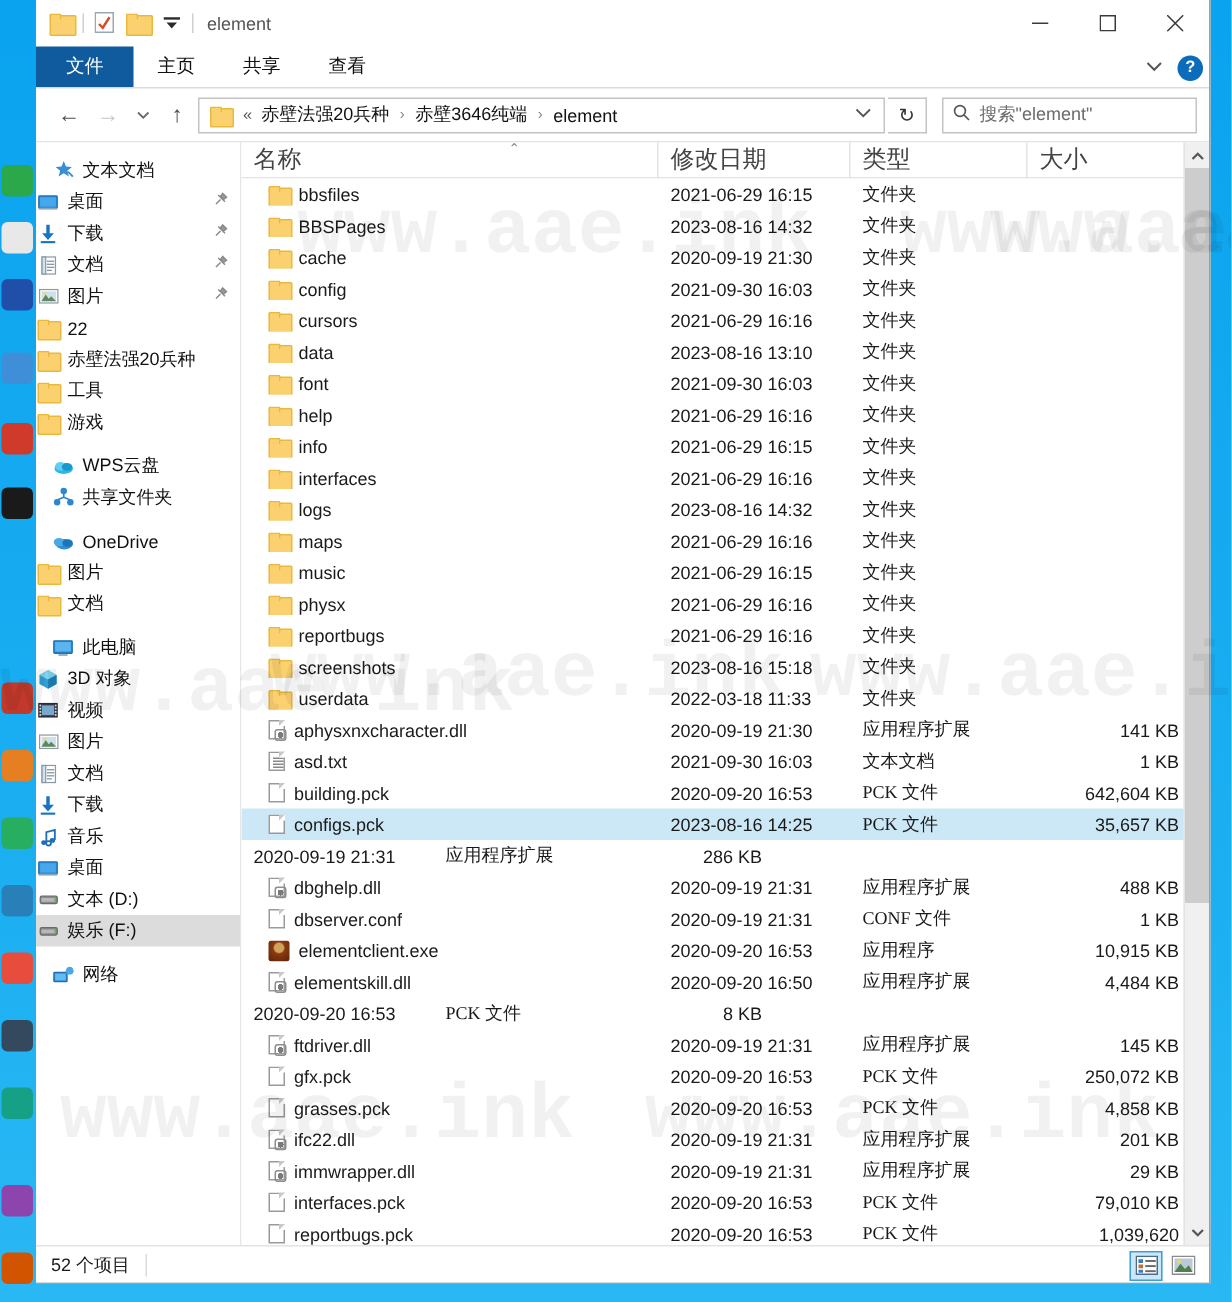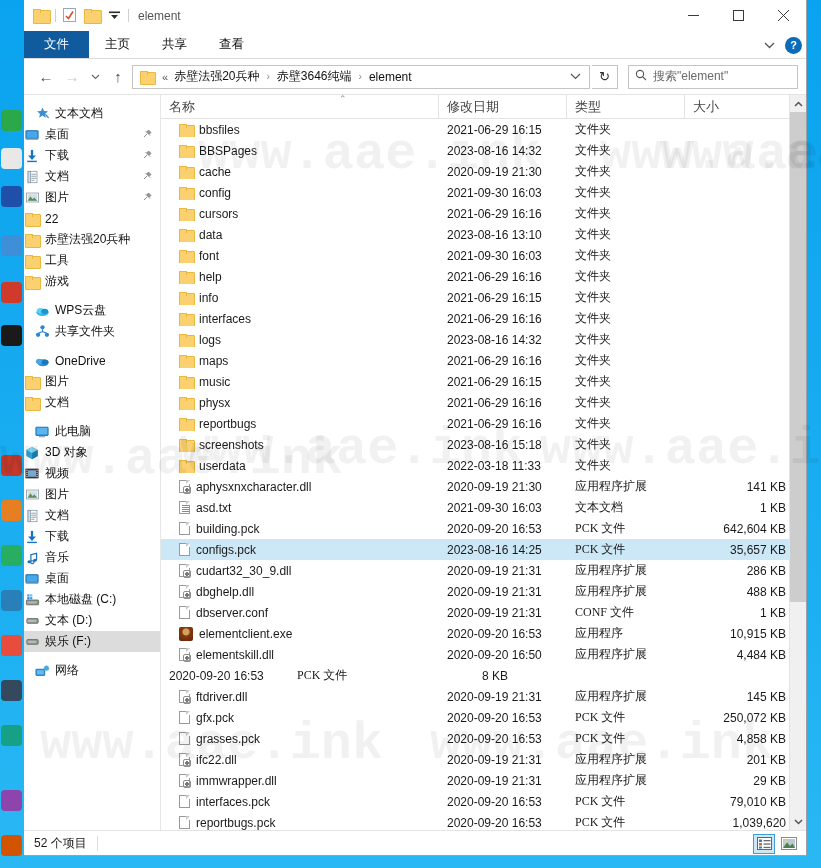--- a/index.html
+++ b/index.html
@@ -105,21 +105,21 @@
   .lvl0 { padding-left:10px; }
   .lvl1 { }
   .gap { height:8px; }
   
   #listpane { flex:1; display:flex; flex-direction:column; min-width:0; position:relative;
     border-left:1px solid #e6e6e6; }
   #colhdr {
     height:24px; flex:none; display:flex; align-items:center;
     border-bottom:1px solid #e3e3e3; background:#fff; position:relative;
   }
-  .col { font-size:13px; color:#444; padding-left:8px; position:relative; height:24px;
+  .col { font-size:16px; color:#444; padding-left:8px; position:relative; height:24px;
      display:flex; align-items:center; border-right:1px solid #e3e3e3; }
   #sortmark { position:absolute; left:178px; top:-1px; color:#8d8d8d; font-size:9px; }
   .c-name { width:278px; }
   .c-date { width:128px; }
   .c-type { width:118px; }
   .c-size { width:113px; }
   #rows { flex:1; overflow:hidden; position:relative; background:#fff; }
   .row {
     height:21px; display:flex; align-items:center; font-size:12px; color:#1a1a1a;
     white-space:nowrap;
@@ -524,34 +524,20 @@
             <svg width="14" height="14" viewBox="0 0 16 16">
               <rect x="1" y="3" width="14" height="9.5" rx="0.6" fill="#2f8fd8" stroke="#1c6fae"></rect>
               <rect x="2" y="4" width="12" height="7" fill="#46a8ec"></rect>
               <rect x="1" y="12" width="14" height="1.4" fill="#8aa6b8"></rect>
             </svg>
           </span>
           <span>桌面</span>
         </div>
         <div class="navitem lvl1">
           <span class="ic">
-            <svg width="15" height="14" viewBox="0 0 16 16">
-              <rect x="1" y="8" width="14" height="5.5" rx="1" fill="#8c8c8c" stroke="#6a6a6a"></rect>
-              <rect x="2" y="9.5" width="11" height="2.5" fill="#b5b5b5"></rect>
-              <circle cx="13" cy="10.8" r="0.9" fill="#4ad24a"></circle>
-              <rect x="2" y="1.5" width="2.6" height="2.6" fill="#3ba0e6"></rect>
-              <rect x="5.2" y="1.5" width="2.6" height="2.6" fill="#6fc0f0"></rect>
-              <rect x="2" y="4.7" width="2.6" height="2.6" fill="#1f7fc4"></rect>
-              <rect x="5.2" y="4.7" width="2.6" height="2.6" fill="#3ba0e6"></rect>
-            </svg>
-          </span>
-          <span>本地磁盘 (C:)</span>
-        </div>
-        <div class="navitem lvl1">
-          <span class="ic">
             <svg width="15" height="13" viewBox="0 0 16 16">
               <rect x="1" y="5.5" width="14" height="6" rx="1.2" fill="#8c8c8c" stroke="#6a6a6a"></rect>
               <rect x="2" y="7" width="11" height="3" fill="#b8b8b8"></rect>
               <circle cx="13" cy="8.5" r="0.9" fill="#4ad24a"></circle>
             </svg>
           </span>
           <span>文本 (D:)</span>
         </div>
         <div class="navitem lvl1 sel">
           <span class="ic">
@@ -820,26 +806,20 @@
               <span style="display:flex;align-items:center;">
                 <span class="page"></span>
               </span>
               <span>configs.pck</span>
             </span>
             <span class="r-date">2023-08-16 14:25</span>
             <span class="r-type">PCK 文件</span>
             <span class="r-size">35,657 KB</span>
           </div>
           <div class="row">
-            <span class="r-name">
-              <span style="display:flex;align-items:center;">
-                <span class="page dll"></span>
-              </span>
-              <span>cudart32_30_9.dll</span>
-            </span>
             <span class="r-date">2020-09-19 21:31</span>
             <span class="r-type">应用程序扩展</span>
             <span class="r-size">286 KB</span>
           </div>
           <div class="row">
             <span class="r-name">
               <span style="display:flex;align-items:center;">
                 <span class="page dll"></span>
               </span>
               <span>dbghelp.dll</span>

